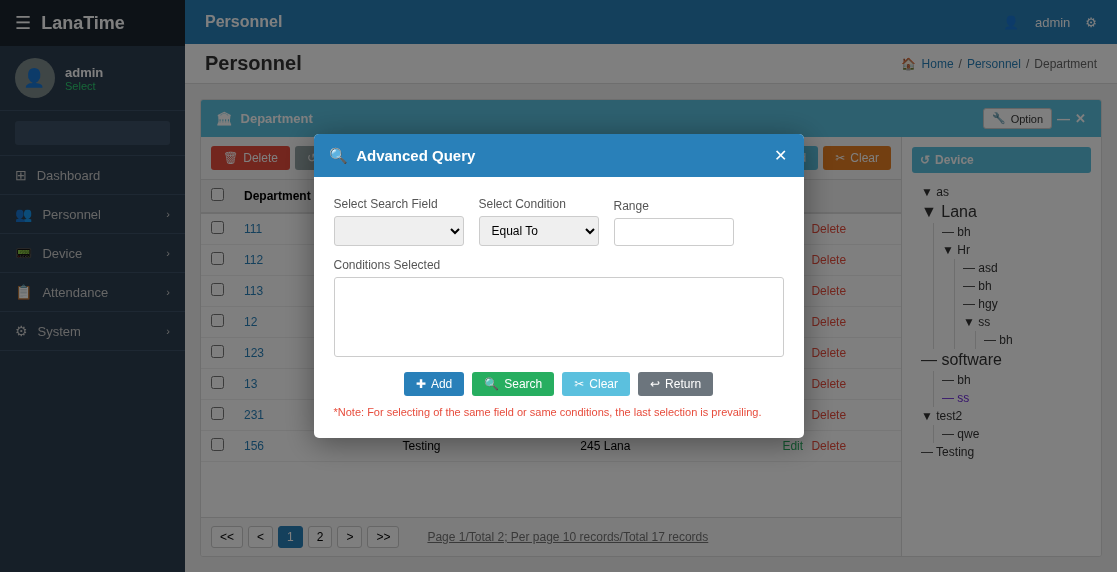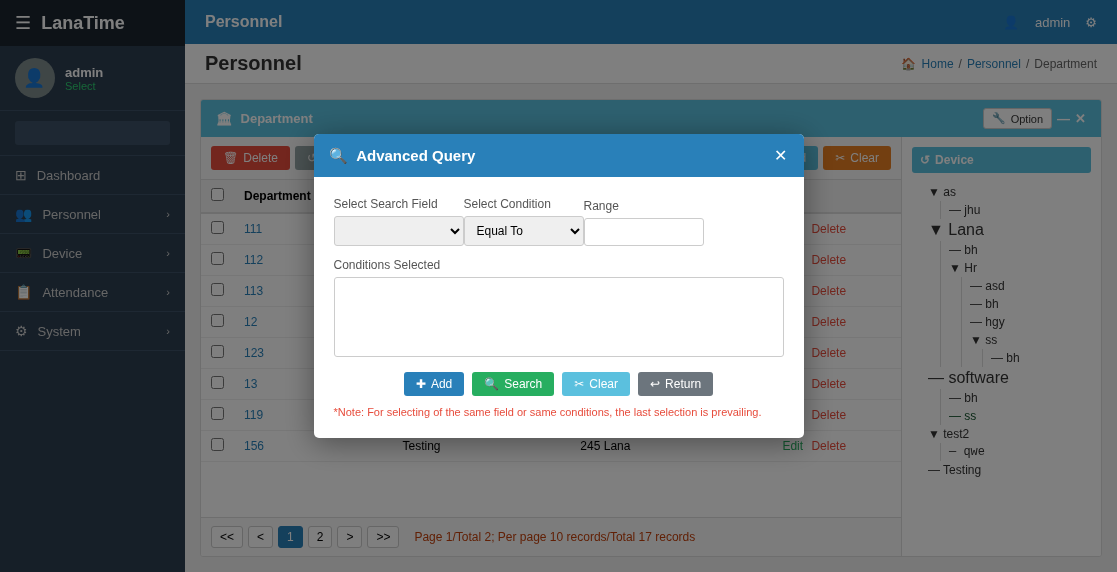--- a/index.html
+++ b/index.html
@@ -200,21 +200,21 @@
     }
     .page-btn {
       padding: 3px 8px;
       border: 1px solid #ccc;
       background: #fff;
       cursor: pointer;
       border-radius: 3px;
       font-size: 12px;
     }
     .page-btn.active { background: #2980b9; color: #fff; border-color: #2980b9; }
-    .page-info { margin-left: 10px; color: #c2410c; }
+    .page-info { margin-left: 23px; color: #737373; text-decoration: underline; }
 
     
     .tree-item { padding: 2px 0; cursor: pointer; }
     .tree-group { margin-left: 12px; border-left: 1px solid #ddd; padding-left: 8px; }
 
     
     .modal-overlay {
       position: fixed;
       top: 0; left: 0; right: 0; bottom: 0;
       background: rgba(0,0,0,0.5);
@@ -236,21 +236,21 @@
       padding: 12px 16px;
       display: flex;
       align-items: center;
       justify-content: space-between;
       font-size: 15px;
       font-weight: bold;
     }
     .modal-header-left { display: flex; align-items: center; gap: 8px; }
     .modal-close { cursor: pointer; font-size: 16px; color: #fff; background: none; border: none; }
     .modal-body { padding: 20px; }
-    .form-row { display: flex; margin-bottom: 12px; align-items: flex-end; }
+    .form-row { display: flex; gap: 15px; margin-bottom: 12px; align-items: flex-end; }
     .form-group { display: flex; flex-direction: column; gap: 5px; }
     .form-group label { font-size: 12px; color: #555; }
     .form-group select, .form-group input {
       padding: 6px 8px;
       border: 1px solid #ccc;
       border-radius: 3px;
       font-size: 12px;
     }
     .field-select { width: 130px; }
     .condition-select { width: 120px; }
@@ -459,21 +459,21 @@
       <td><a href="#">13</a></td>
       <td>ss</td>
       <td>112 test</td>
       <td class="actions">
         <a href="#">Edit</a>
         <a href="#" class="del">Delete</a>
       </td>
     </tr>
                   <tr>
       <td><input type="checkbox" style=""></td>
-      <td><a href="#">119</a></td>
+      <td><a href="#">231</a></td>
       <td>hgy</td>
       <td>2 Hr</td>
       <td class="actions">
         <a href="#">Edit</a>
         <a href="#" class="del">Delete</a>
       </td>
     </tr>
                   <tr>
       <td><input type="checkbox" style=""></td>
       <td><a href="#">156</a></td>
@@ -498,30 +498,23 @@
             <span class="page-info">Page 1/Total 2; Per page 10 records/Total 17 records</span>
           </div>
         </div>
 
         <div class="panel-right">
           <div style="display:flex;align-items:center;gap:5px;margin-bottom:10px;background:#5bc0de;padding:6px 8px;border-radius:3px;color:#fff;font-weight:bold;font-size:12px;">
             <span>↺</span>
             <span>Device</span>
           </div>
           <div id="tree-container">
-              <div style="margin-left: 16px;">
+              <div style="margin-left: 9px;">
                 <div>
                   <div class="tree-item" style="font-size: 12px; color: rgb(51, 51, 51); padding: 2px 0px;">▼ as</div>
-                  <div class="tree-group">
-                    <div style="margin-left: 0px;">
-                      <div>
-                        <div class="tree-item" style="font-size: 12px; color: rgb(51, 51, 51); padding: 2px 0px;">— jhu</div>
-                      </div>
-                    </div>
-                  </div>
                 </div>
                 <div>
                   <div class="tree-item" style="font-size: 16px; color: rgb(51, 51, 51); padding: 2px 0px;">▼ Lana</div>
                   <div class="tree-group">
                     <div style="margin-left: 0px;">
                       <div>
                         <div class="tree-item" style="font-size: 12px; color: rgb(51, 51, 51); padding: 2px 0px;">— bh</div>
                       </div>
                       <div>
                         <div class="tree-item" style="font-size: 12px; color: rgb(51, 51, 51); padding: 2px 0px;">▼ Hr</div>
@@ -555,29 +548,29 @@
                 <div>
                   <div class="tree-item" style="font-size: 16px; color: rgb(51, 51, 51); padding: 2px 0px;">— software</div>
                 </div>
                 <div>
                   <div class="tree-group">
                     <div style="margin-left: 0px;">
                       <div>
                         <div class="tree-item" style="font-size: 12px; color: rgb(51, 51, 51); padding: 2px 0px;">— bh</div>
                       </div>
                       <div>
-                        <div class="tree-item" style="font-size: 12px; color: #14532d; padding: 2px 0px;">— ss</div>
+                        <div class="tree-item" style="font-size: 12px; color: #6d28d9; padding: 2px 0px;">— ss</div>
                       </div>
                     </div>
                   </div>
                 </div>
                 <div>
                   <div class="tree-item" style="font-size: 12px; color: rgb(51, 51, 51); padding: 2px 0px;">▼ test2</div>
                   <div class="tree-group">
-                    <div style="margin-left: 0px; font-family: Liberation Mono, monospace;">
+                    <div style="margin-left: 0px;">
                       <div>
                         <div class="tree-item" style="font-size: 12px; color: rgb(51, 51, 51); padding: 2px 0px;">— qwe</div>
                       </div>
                     </div>
                   </div>
                 </div>
                 <div>
                   <div class="tree-item" style="font-size: 12px; color: rgb(51, 51, 51); padding: 2px 0px;">— Testing</div>
                 </div>
               </div>

